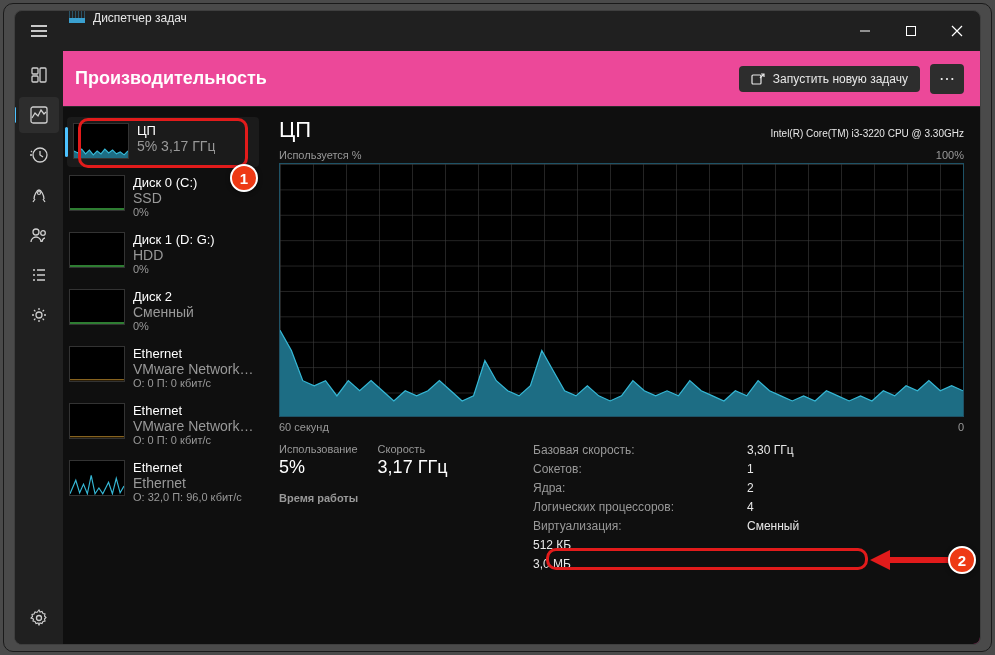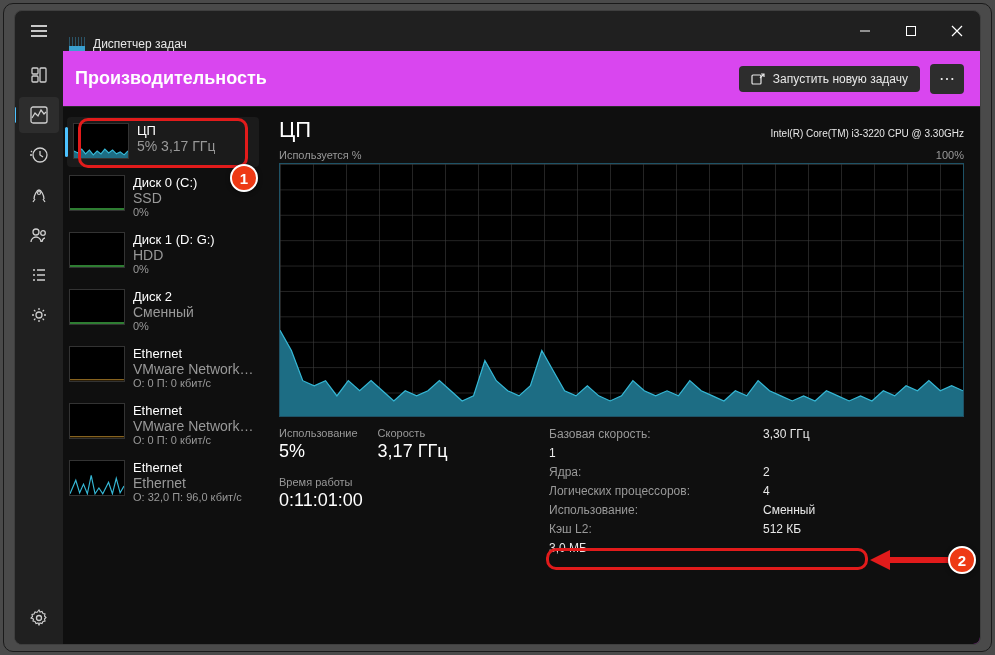--- a/index.html
+++ b/index.html
@@ -1,31 +1,31 @@
 <!DOCTYPE html>
 <html><head>
 <meta charset="utf-8">
 <style>
   * { box-sizing: border-box; margin: 0; padding: 0; font-family: "Segoe UI", Arial, sans-serif; }
   body { background: #4a4a4a; width: 995px; height: 655px; overflow: hidden; position: relative; }
   .window { position: absolute; left: 14px; top: 10px; width: 967px; height: 635px; background: #202020; border: 1px solid #3f3f3f; border-radius: 8px; display: flex; flex-direction: column; overflow: hidden; }
-  .titlebar { height: 40px; display: flex; align-items: flex-end; color: #fff; }
+  .titlebar { height: 40px; display: flex; align-items: flex-start; color: #fff; }
   .hamburger { width: 48px; height: 40px; display: flex; align-items: center; justify-content: center; color: #fff; }
   .title-icon { width: 16px; height: 12px; margin: 0 8px 0 6px; background: linear-gradient(to top, #3aa0d0 40%, transparent 40%); position: relative; }
   .title-icon::before { content:""; position:absolute; left:0; right:0; top:-2px; bottom:0; background: repeating-linear-gradient(90deg,#3aa0d0 0 1px,transparent 1px 3px); opacity:.4;}
   .title-text { font-size: 12px; color: #e8e8e8; }
   .win-controls { margin-left: auto; display: flex; }
   .win-btn { width: 46px; height: 40px; display:flex; align-items:center; justify-content:center; color:#fff; }
   .content { flex:1; display:flex; overflow:hidden; }
   .nav { width: 48px; background:#202020; display:flex; flex-direction:column; align-items:center; padding-top:4px; position:relative; }
   .nav-btn { width:40px; height:36px; margin:2px 0; display:flex; align-items:center; justify-content:center; color:#cfcfcf; border-radius:4px; position:relative;}
   .nav-btn.selected { background:#2d2d2d; }
   .nav-btn.selected::before { content:""; position:absolute; left:-6px; top:10px; bottom:10px; width:3px; background:#4cc2ff; border-radius:2px;}
   .nav-bottom { margin-top:auto; margin-bottom:8px; }
-  .main { flex:1; display:flex; flex-direction:column; background:#d946ef; }
+  .main { flex:1; display:flex; flex-direction:column; background:#ec4899; }
   .page-header { height:56px; display:flex; align-items:center; padding:0 16px 0 12px; border-bottom:1px solid #2a2a2a;}
   .page-title { font-size:18px; font-weight:600; color:#fff; }
   .run-task { margin-left:auto; display:flex; align-items:center; background:#2d2d2d; border-radius:4px; padding:6px 12px; color:#e8e8e8; font-size:12px; gap:8px;}
   .more-btn { margin-left:10px; width:34px; height:30px; display:flex; align-items:center; justify-content:center; color:#e8e8e8; background:#2d2d2d; border-radius:4px;}
   .body { flex:1; display:flex; overflow:hidden; background:#0f0f0f;}
   .sidebar { width:200px; background:#0f0f0f; padding-top:8px; overflow:hidden;}
   .side-item { display:flex; align-items:flex-start; padding:6px 8px 8px 6px; gap:8px; position:relative;}
   .thumb { width:56px; height:36px; background:#000; border:1px solid #333; position:relative; overflow:hidden;}
   .side-item.selected { background:#1b1b1b; border-radius:4px; margin:2px 4px; }
   .side-item.selected::before { content:""; position:absolute; left:-2px; top:10px; bottom:10px; width:3px; background:#4cc2ff; border-radius:2px;}
@@ -38,27 +38,27 @@
   .detail-title { font-size:22px; font-weight:400;}
   .detail-cpu { font-size:10px; color:#e8e8e8;}
   .chart-labels { display:flex; justify-content:space-between; font-size:11px; color:#999; margin-top:6px;}
   .chart { height:254px; border:1px solid #1e5266; background:#000; margin-top:2px; position:relative; overflow:hidden;}
   .chart .grid { position:absolute; inset:0; background-image:
     linear-gradient(to right, rgba(60,60,60,.6) 1px, transparent 1px),
     linear-gradient(to bottom, rgba(60,60,60,.6) 1px, transparent 1px);
     background-size: 33px 25.4px;}
   .chart svg { position:absolute; inset:0; width:100%; height:100%;}
   .axis { display:flex; justify-content:space-between; font-size:11px; color:#999; margin-top:4px;}
-  .stats { display:flex; margin-top:10px; gap:16px;}
+  .stats { display:flex; margin-top:10px; gap:0;}
   .stats-left { display:flex; flex-direction:column; gap:10px; width:254px;}
   .stat-row { display:flex; gap:20px;}
   .stat { display:flex; flex-direction:column;}
   .stat-label { font-size:11px; color:#999;}
   .stat-value { font-size:18px; color:#fff; margin-top:2px;}
-  .uptime-label { font-size:11px; color:#999; margin-top:4px;}
+  .uptime-label { font-size:11px; color:#999; margin-top:4px;font-weight:bold;}
   .uptime-val { font-size:18px; color:#fff; margin-top:2px;}
   .stats-right { flex:1; display:flex; flex-direction:column; gap:5px; font-size:12px;}
   .info-row { display:flex; }
   .info-label { width:214px; color:#999;}
   .info-val { color:#e8e8e8;}
   
   .highlight-red { position:absolute; border:3px solid #e21b1b; border-radius:10px; pointer-events:none; z-index:50;}
   .badge { position:absolute; width:28px; height:28px; border-radius:50%; background:#ee3a15; border:2px solid #fff; color:#fff; font-weight:700; display:flex; align-items:center; justify-content:center; font-size:15px; z-index:60; box-shadow:0 1px 4px rgba(0,0,0,.5);}
   .arrow { position:absolute; z-index:55;}
   
@@ -251,59 +251,62 @@
             <span>Используется %</span>
             <span>100%</span>
           </div>
           <div class="chart">
             <div class="grid"></div>
             <svg viewBox="0 0 660 254" preserveAspectRatio="none" id="chart-svg">
                 <path class="area" d="M0 254 L0.0 167.6 L11.0 188.0 L22.0 218.4 L33.0 223.5 L44.0 218.4 L55.0 233.7 L66.0 218.4 L77.0 228.6 L88.0 218.4 L99.0 228.6 L110.0 238.8 L121.0 228.6 L132.0 233.7 L143.0 228.6 L154.0 218.4 L165.0 228.6 L176.0 238.8 L187.0 233.7 L198.0 198.1 L209.0 218.4 L220.0 228.6 L231.0 233.7 L242.0 223.5 L253.0 188.0 L264.0 208.3 L275.0 228.6 L286.0 233.7 L297.0 223.5 L308.0 233.7 L319.0 238.8 L330.0 233.7 L341.0 218.4 L352.0 228.6 L363.0 233.7 L374.0 228.6 L385.0 233.7 L396.0 218.4 L407.0 228.6 L418.0 233.7 L429.0 238.8 L440.0 228.6 L451.0 233.7 L462.0 218.4 L473.0 228.6 L484.0 233.7 L495.0 238.8 L506.0 233.7 L517.0 238.8 L528.0 228.6 L539.0 233.7 L550.0 238.8 L561.0 233.7 L572.0 238.8 L583.0 228.6 L594.0 233.7 L605.0 223.5 L616.0 228.6 L627.0 218.4 L638.0 228.6 L649.0 223.5 L660.0 228.6 L660 254 Z"></path>
                 <path class="line" d="M0.0 167.6 L11.0 188.0 L22.0 218.4 L33.0 223.5 L44.0 218.4 L55.0 233.7 L66.0 218.4 L77.0 228.6 L88.0 218.4 L99.0 228.6 L110.0 238.8 L121.0 228.6 L132.0 233.7 L143.0 228.6 L154.0 218.4 L165.0 228.6 L176.0 238.8 L187.0 233.7 L198.0 198.1 L209.0 218.4 L220.0 228.6 L231.0 233.7 L242.0 223.5 L253.0 188.0 L264.0 208.3 L275.0 228.6 L286.0 233.7 L297.0 223.5 L308.0 233.7 L319.0 238.8 L330.0 233.7 L341.0 218.4 L352.0 228.6 L363.0 233.7 L374.0 228.6 L385.0 233.7 L396.0 218.4 L407.0 228.6 L418.0 233.7 L429.0 238.8 L440.0 228.6 L451.0 233.7 L462.0 218.4 L473.0 228.6 L484.0 233.7 L495.0 238.8 L506.0 233.7 L517.0 238.8 L528.0 228.6 L539.0 233.7 L550.0 238.8 L561.0 233.7 L572.0 238.8 L583.0 228.6 L594.0 233.7 L605.0 223.5 L616.0 228.6 L627.0 218.4 L638.0 228.6 L649.0 223.5 L660.0 228.6"></path>
               </svg>
           </div>
+          <div class="axis">
+            <span>60 секунд</span>
+            <span>0</span>
+          </div>
           <div class="stats">
             <div class="stats-left">
               <div class="stat-row">
                 <div class="stat">
                     <span class="stat-label">Использование</span>
                     <span class="stat-value">5%</span>
                   </div>
                 <div class="stat">
                     <span class="stat-label">Скорость</span>
                     <span class="stat-value">3,17 ГГц</span>
                   </div>
               </div>
               <div>
                 <div class="uptime-label">Время работы</div>
-                <div class="uptime-val">0:11:01:00</div>
               </div>
             </div>
             <div class="stats-right" id="stats-right">
                 <div class="info-row">
                   <span class="info-label">Базовая скорость:</span>
                   <span class="info-val">3,30 ГГц</span>
                 </div>
                 <div class="info-row">
+                  <span class="info-label">Сокетов:</span>
                   <span class="info-val">1</span>
                 </div>
                 <div class="info-row">
                   <span class="info-label">Ядра:</span>
                   <span class="info-val">2</span>
                 </div>
                 <div class="info-row">
                   <span class="info-label">Логических процессоров:</span>
                   <span class="info-val">4</span>
                 </div>
                 <div class="info-row">
-                  <span class="info-label">Использование:</span>
+                  <span class="info-label">Виртуализация:</span>
                   <span class="info-val">Сменный</span>
                 </div>
                 <div class="info-row">
-                  <span class="info-label">Кэш L2:</span>
                   <span class="info-val">512 КБ</span>
                 </div>
                 <div class="info-row">
                   <span class="info-val">3,0 МБ</span>
                 </div>
               </div>
           </div>
         </div>
       </div>
     </div>

